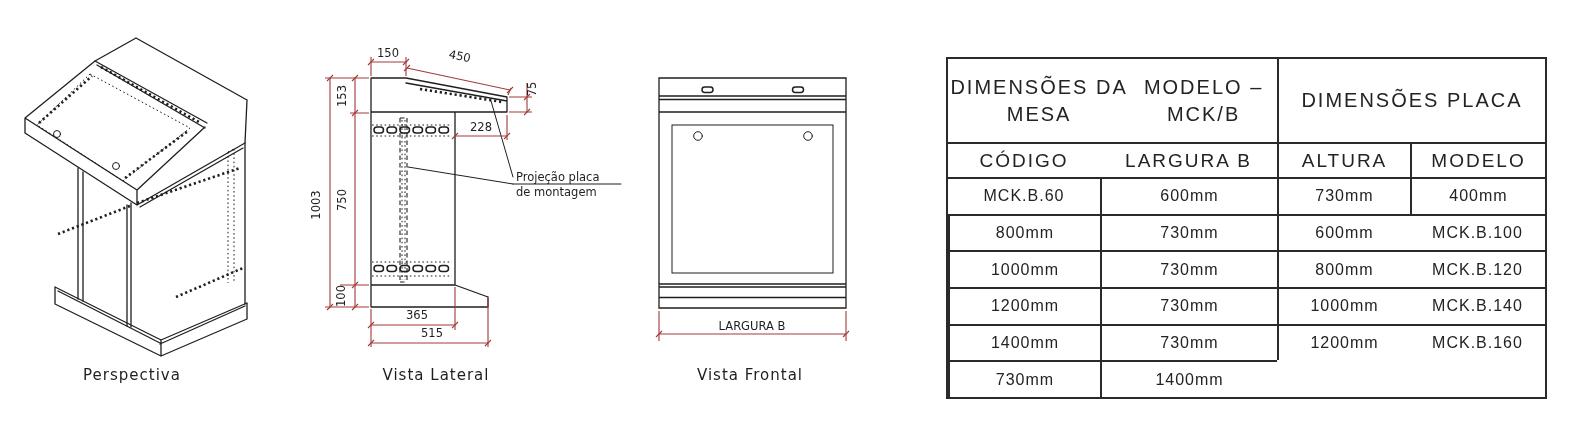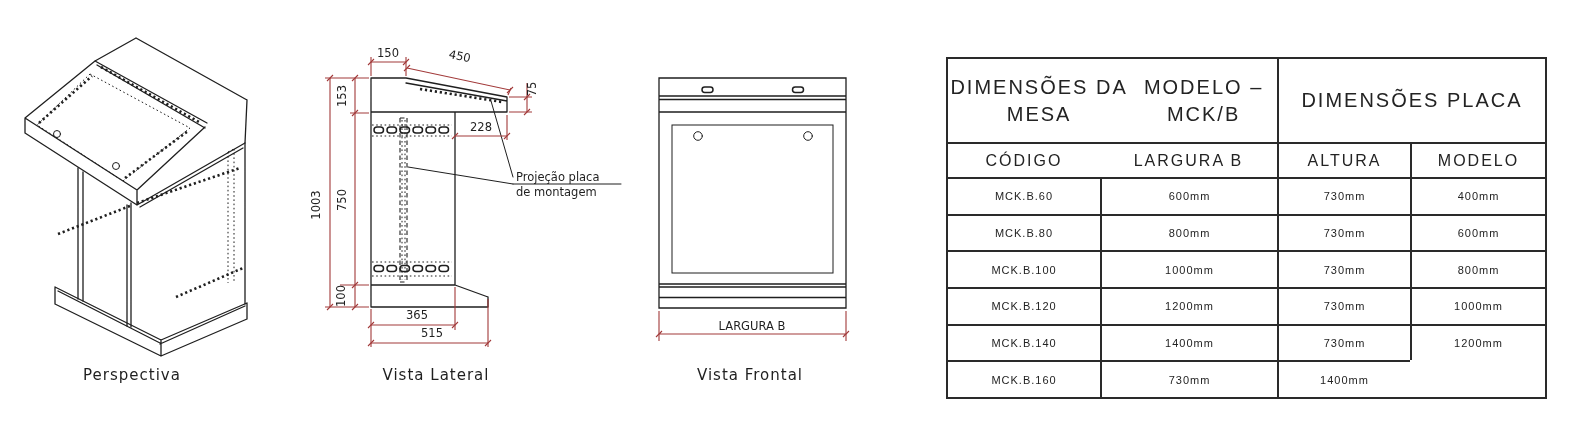--- a/index.html
+++ b/index.html
@@ -35,22 +35,22 @@
   }
   .spec-table>div{
     display:flex;align-items:center;justify-content:center;
     box-sizing:border-box;text-align:center;
   }
   .bl{border-left:2px solid var(--tline);gap:31px;}
   .bt{border-top:2px solid var(--tline);}
   .span2a{grid-column:1/3;}
   .span2b{grid-column:3/5;}
   .gh{font-size:20px;letter-spacing:2px;line-height:1.35;}
-  .ch{font-size:16px;letter-spacing:2px;}
-  .dc{font-size:11px;letter-spacing:1px;}
+  .ch{font-size:19px;letter-spacing:2px;}
+  .dc{font-size:16px;letter-spacing:1px;}
 </style>
 </head>
 <body>
 
 <div id="canvas">
 
   <svg width="940" height="433" viewBox="0 0 940 433">
 
     <g>
       <path class="ln" d="M136,38 L247,100 M136,38 L95,61 M95,61 L207,123 M97,65 L205,128 M95,61 L25,118 M25,118 L137,190 M137,190 L205,127 M247,100 L245,143 M245,143 L137,205 M25,118 L25,133 M25,133 L137,205 M137,190 L137,205"></path>
@@ -133,21 +133,20 @@
     <div class="ch bt">CÓDIGO</div>
     <div class="ch bt">LARGURA B</div>
     <div class="ch bt bl">ALTURA</div>
     <div class="ch bt bl">MODELO</div>
 
     <div class="dc bt">MCK.B.60</div>
     <div class="dc bt bl">600mm</div>
     <div class="dc bt bl">730mm</div>
     <div class="dc bt bl">400mm</div>
 
-    <div class="dc bt">MCK.B.80</div>
     <div class="dc bt bl">800mm</div>
     <div class="dc bt bl">730mm</div>
     <div class="dc bt bl">600mm</div>
 
     <div class="dc bt">MCK.B.100</div>
     <div class="dc bt bl">1000mm</div>
     <div class="dc bt bl">730mm</div>
     <div class="dc bt bl">800mm</div>
 
     <div class="dc bt">MCK.B.120</div>

